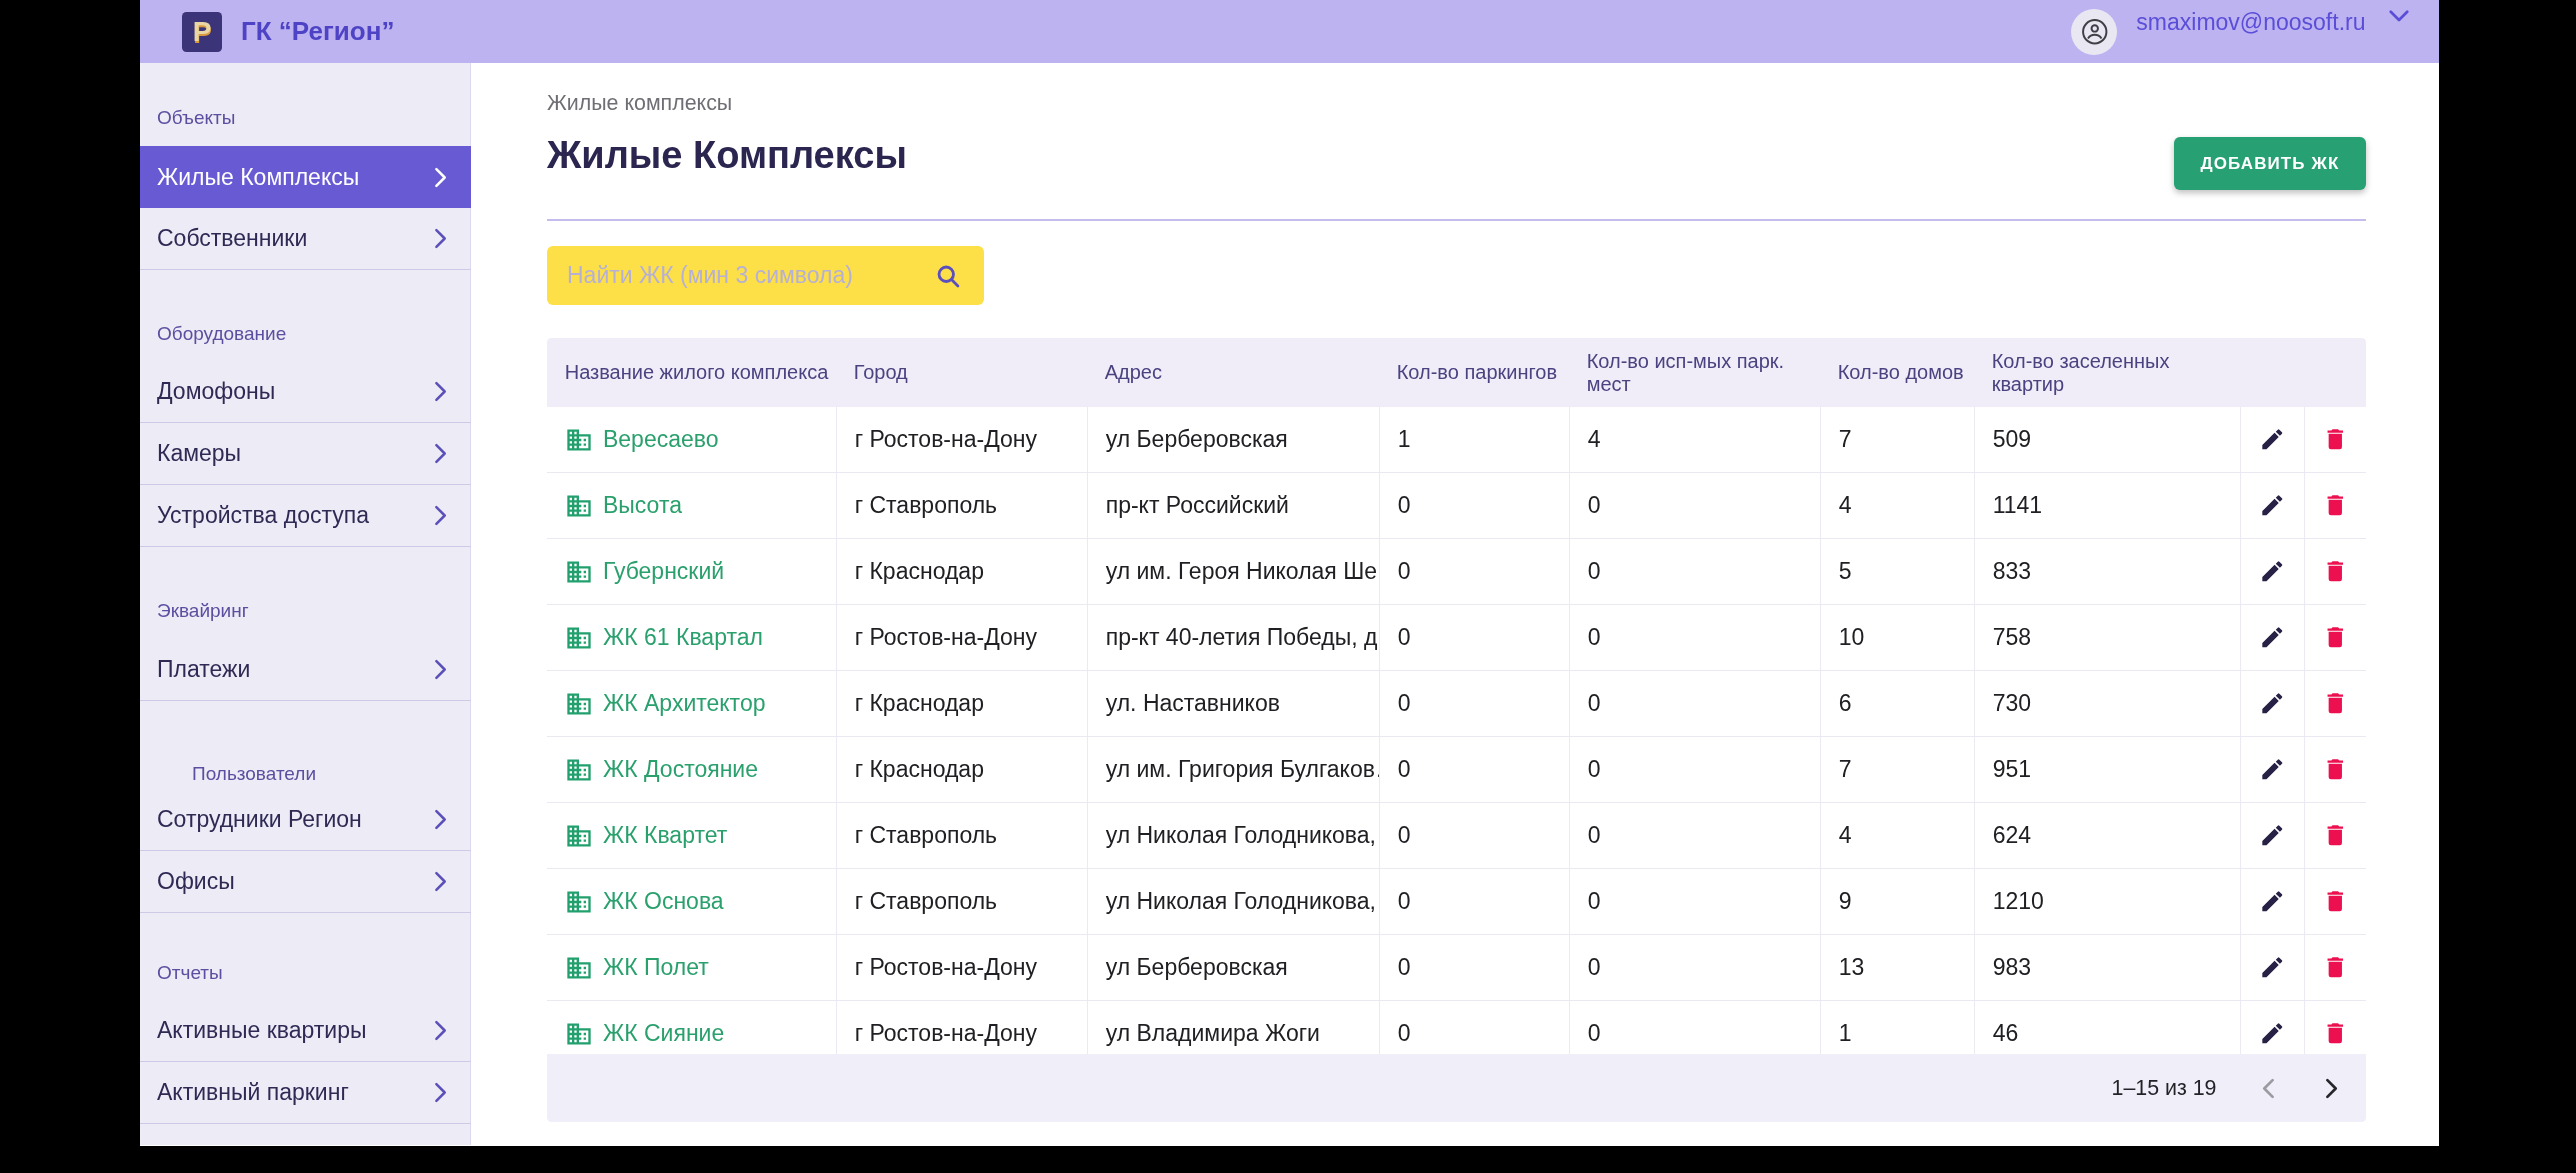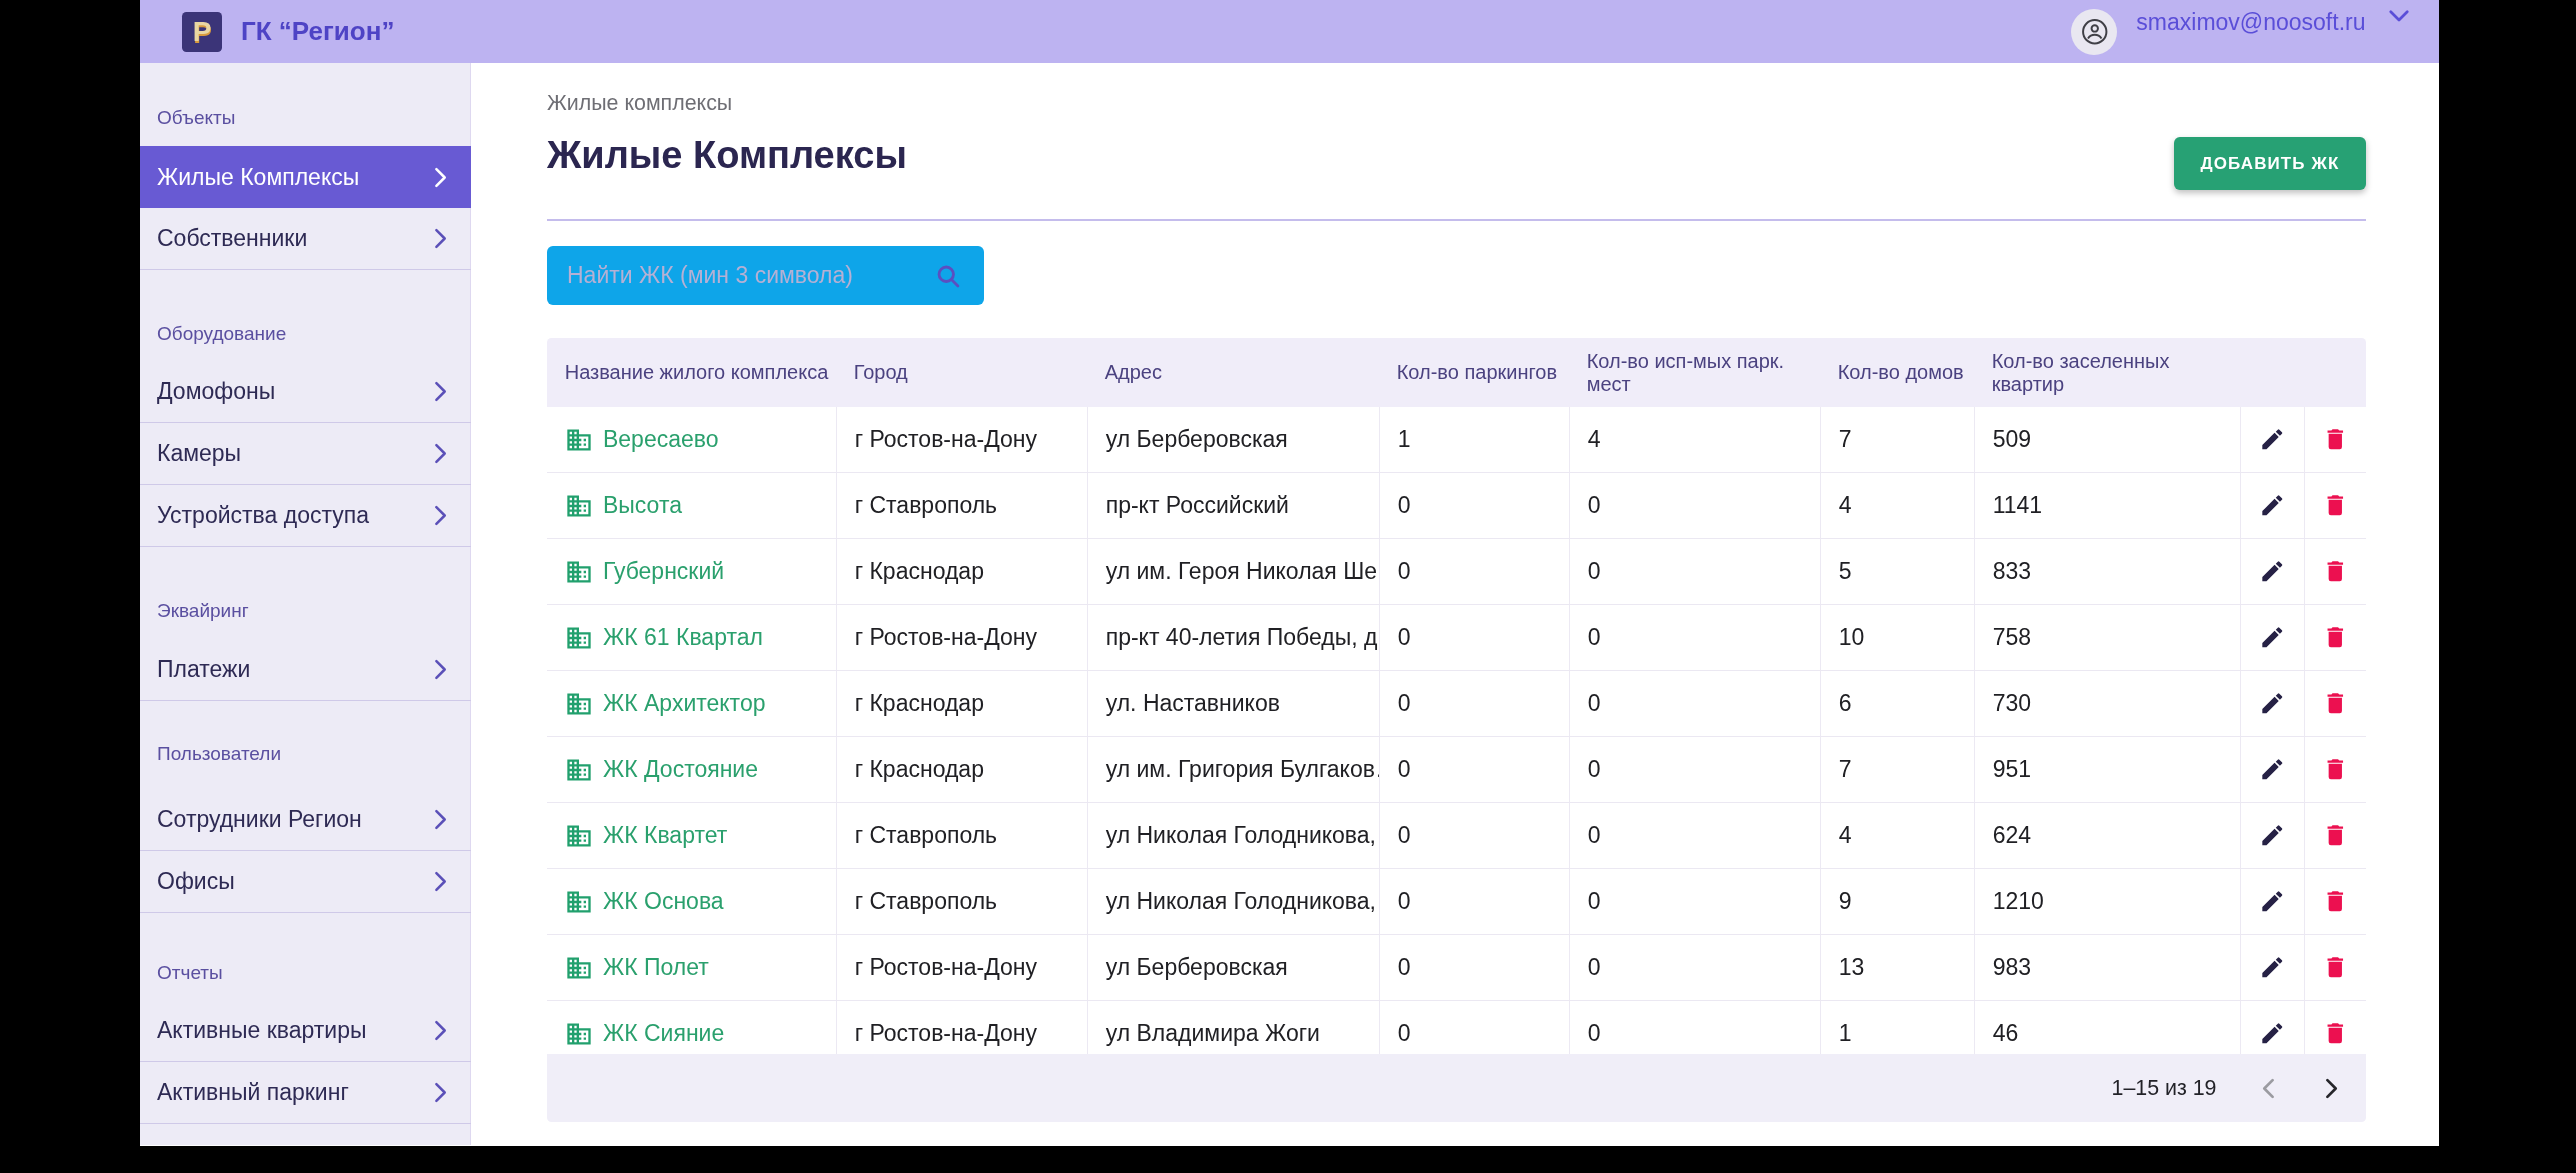--- a/index.html
+++ b/index.html
@@ -39,21 +39,21 @@
   .inner { position:absolute; left:76px; width:1819px; }
   #breadcrumb { top:28px; font-size:21.4px; color:#6e6e74; }
   #page-title { top:71px; font-size:38px; font-weight:bold; color:#2b2650; }
   #add-btn { position:absolute; right:74px; top:74px; height:53px;
              background:#27a174; color:#fff; border:none; border-radius:5.9px;
              padding:0 26.6px; font-size:17px; font-weight:bold; letter-spacing:1.1px;
              font-family:"Liberation Sans", sans-serif;
              box-shadow:0 3px 5.9px rgba(0,0,0,.25); cursor:pointer; }
   #header-divider { top:156px; height:1.5px; background:#c4bcec; }
 
-  #searchbox { top:183px; width:437px; height:59px; background:#0ea5e9;
+  #searchbox { top:183px; width:437px; height:59px; background:#fde047;
                border-radius:5.9px; display:flex; align-items:center; }
   #searchbox input { flex:1; border:none; background:transparent; outline:none;
                      margin-left:20px; font-size:23px; color:#2e2a54;
                      font-family:"Liberation Sans", sans-serif; }
   #searchbox input::placeholder { color:#b6b0d4; }
   #searchbox .mag { margin-right:22px; display:flex; cursor:pointer; }
 
   
   #table { top:275px; }
   .thead { display:flex; height:69px; background:#f0edf9; border-radius:4.4px 4.4px 0 0;
@@ -156,21 +156,21 @@
       </div>
       <div class="side-label" style="top: 537px;">Эквайринг</div>
       <div class="side-item" style="top: 576px;">
         <span>Платежи</span>
         <span class="chev">
           <svg width="25" height="25" viewBox="0 0 24 24" fill="none" stroke="#5b50b8" stroke-width="2.4" stroke-linecap="round" stroke-linejoin="round">
             <polyline points="9 4 17 12 9 20"></polyline>
           </svg>
         </span>
       </div>
-      <div class="side-label" style="top: 680px;">Пользователи</div>
+      <div class="side-label" style="top: 700px; margin-left: 35px;">Пользователи</div>
       <div class="side-item" style="top: 726px;">
         <span>Сотрудники Регион</span>
         <span class="chev">
           <svg width="25" height="25" viewBox="0 0 24 24" fill="none" stroke="#5b50b8" stroke-width="2.4" stroke-linecap="round" stroke-linejoin="round">
             <polyline points="9 4 17 12 9 20"></polyline>
           </svg>
         </span>
       </div>
       <div class="side-item" style="top: 788px;">
         <span>Офисы</span>

